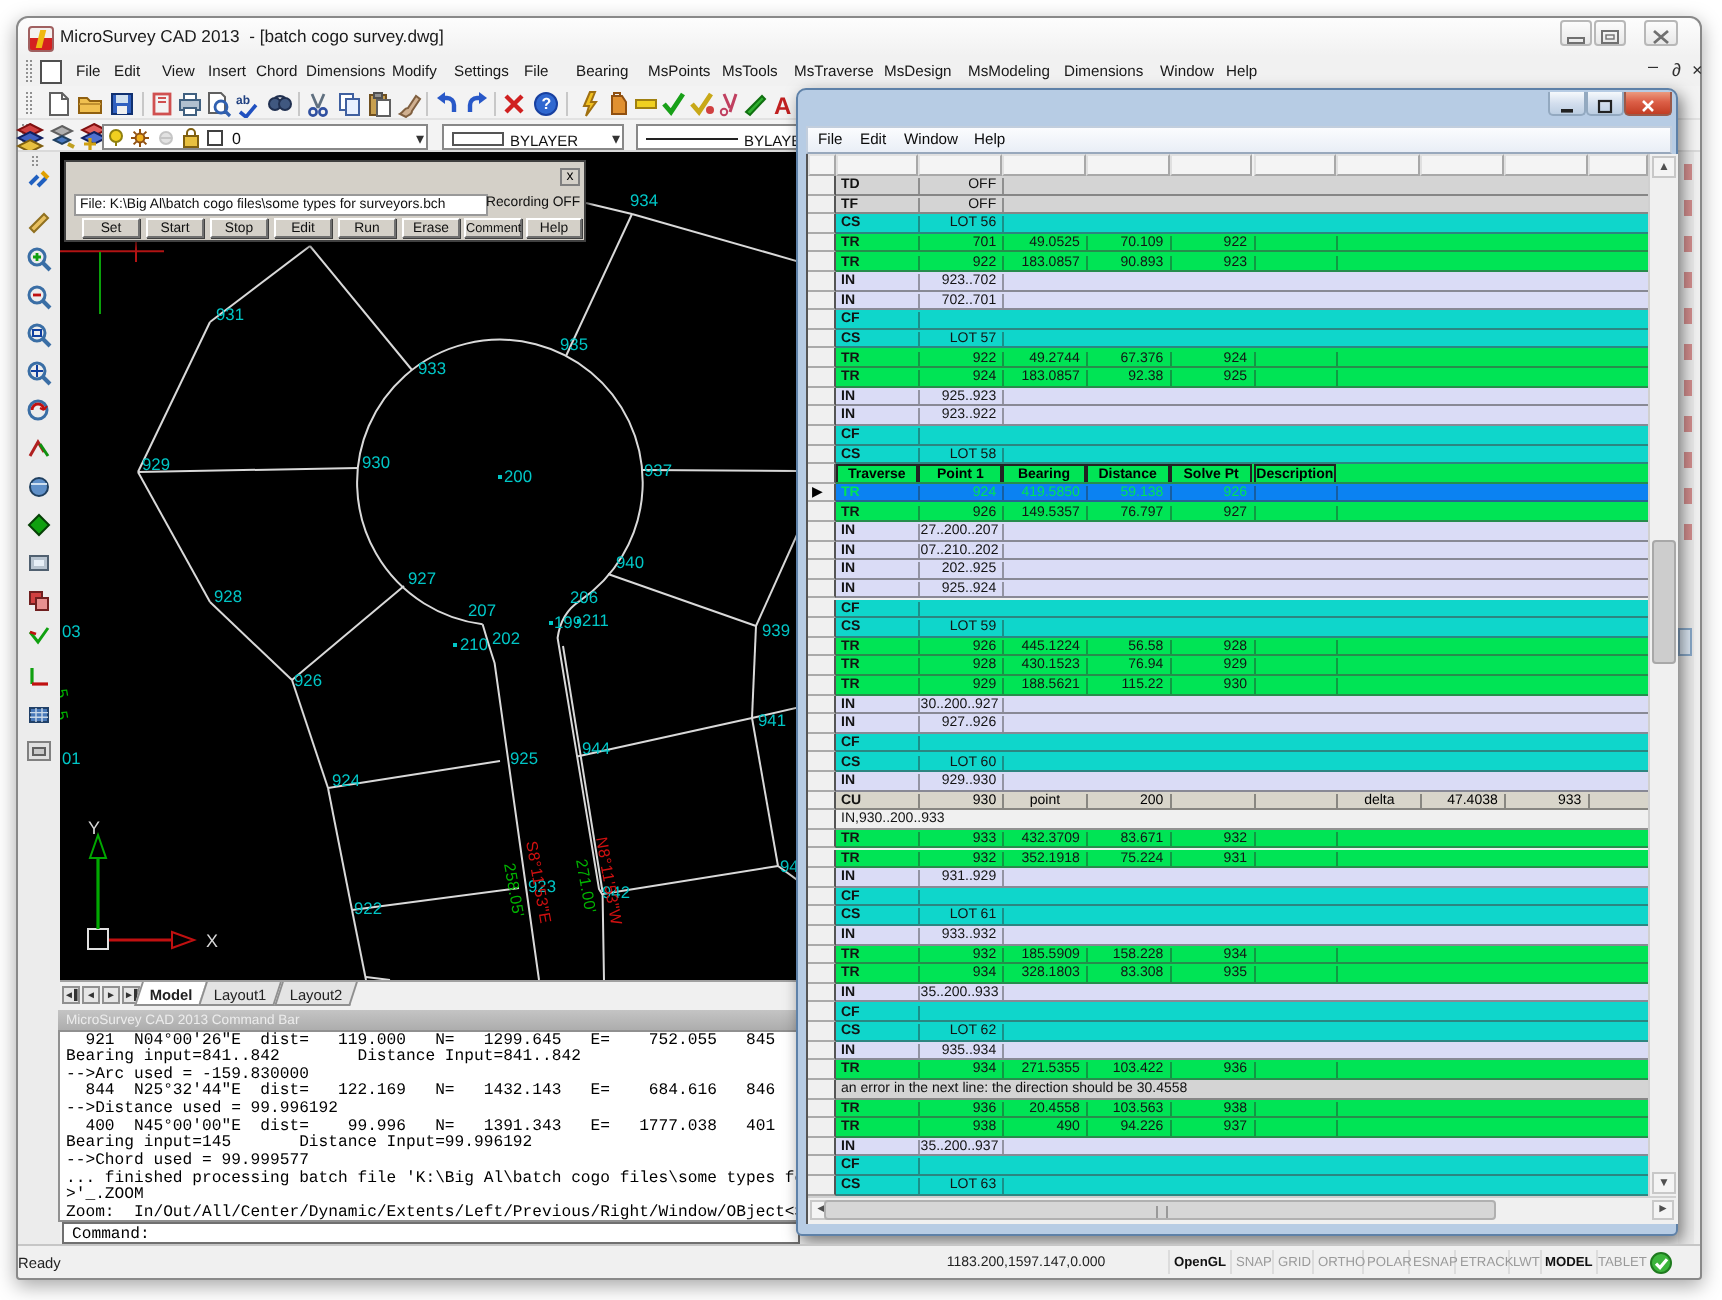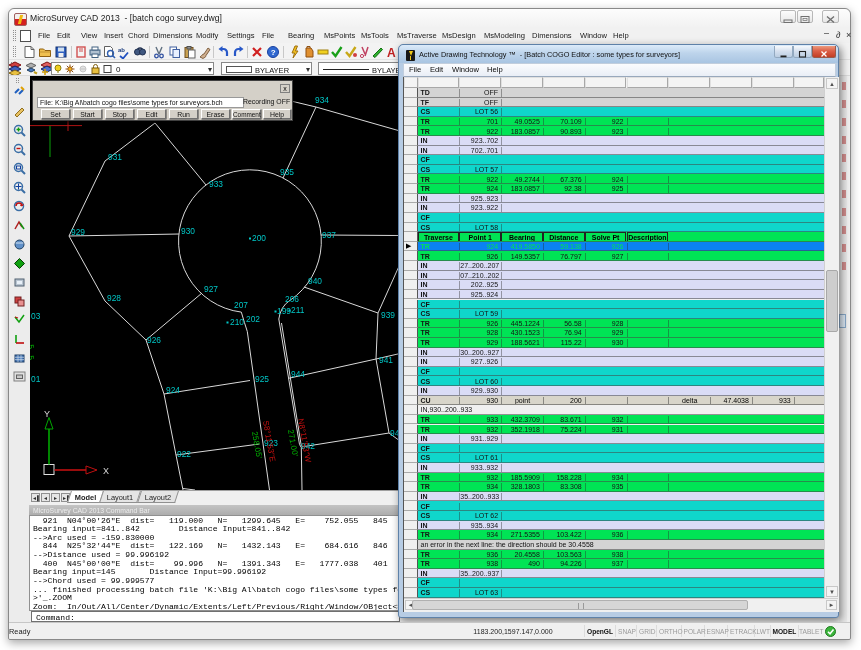--- a/index.html
+++ b/index.html
@@ -463,24 +463,20 @@
 <div class="abs" style="left:2.5px;top:78px;width:4px;height:8px;background:#c25050;opacity:.6"></div>
 <div class="abs" style="left:2.5px;top:96px;width:4px;height:8px;background:#c25050;opacity:.6"></div>
 <div class="abs" style="left:2.5px;top:114px;width:4px;height:8px;background:#c25050;opacity:.6"></div>
 <div class="abs" style="left:2.5px;top:132px;width:4px;height:8px;background:#c25050;opacity:.6"></div>
 <div class="abs" style="left:2.5px;top:150px;width:4px;height:8px;background:#c25050;opacity:.6"></div>
 <div class="abs" style="left:2.5px;top:168px;width:4px;height:8px;background:#c25050;opacity:.6"></div>
 <div class="abs" style="left:2.5px;top:186px;width:4px;height:8px;background:#c25050;opacity:.6"></div>
 <div class="abs" style="left:0px;top:238px;width:7px;height:14px;border:1px solid #88a8c8;background:#dce8f4"></div>
 </div>
 <div id="editor">
-  <div class="etitle">
-    <div class="eicon"></div>
-    <div class="etext">Active Drawing Technology ™&nbsp; - [Batch COGO Editor : some types for surveyors]</div>
-  </div>
   <div class="ecap" style="left:375px;width:19px"><svg width="17" height="11">
         <rect x="5.5" y="6.5" width="6" height="1.8" fill="#222"></rect>
       </svg></div>
   <div class="ecap" style="left:394px;width:19px"><svg width="17" height="11">
         <rect x="5.5" y="2.5" width="6" height="5.5" fill="none" stroke="#222" stroke-width="1.1"></rect>
       </svg></div>
   <div class="ecap close" style="left:413px;width:24px"><svg width="22" height="11">
         <path d="M8.5 2.5 l5 5 M13.5 2.5 l-5 5" stroke="#fff" stroke-width="1.3"></path>
       </svg></div>
 </div>

